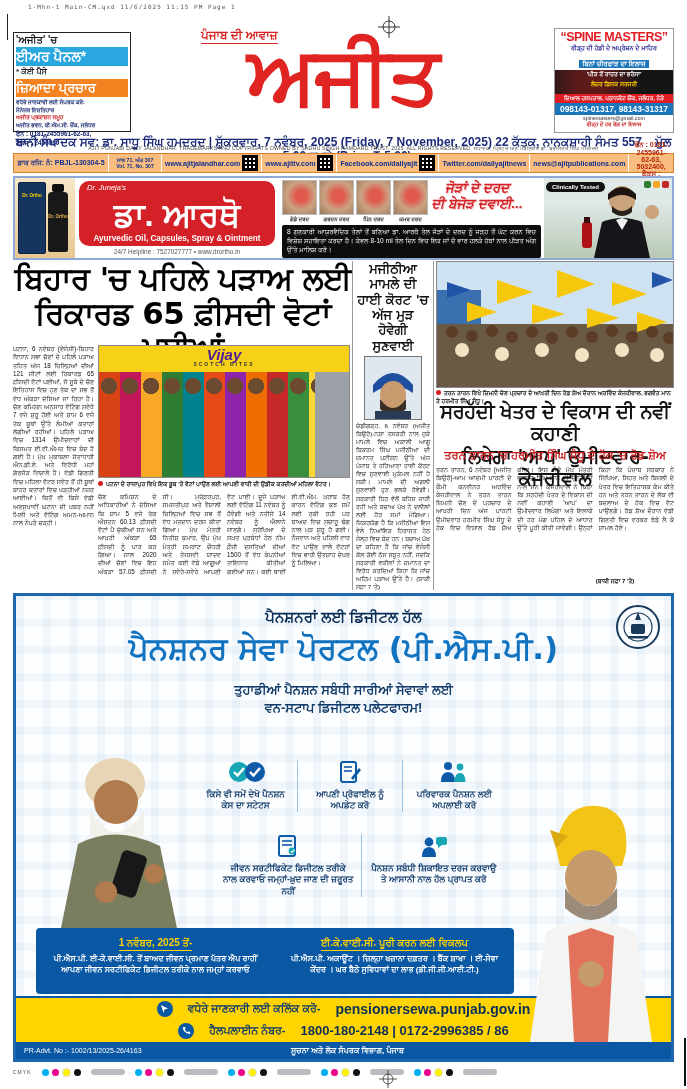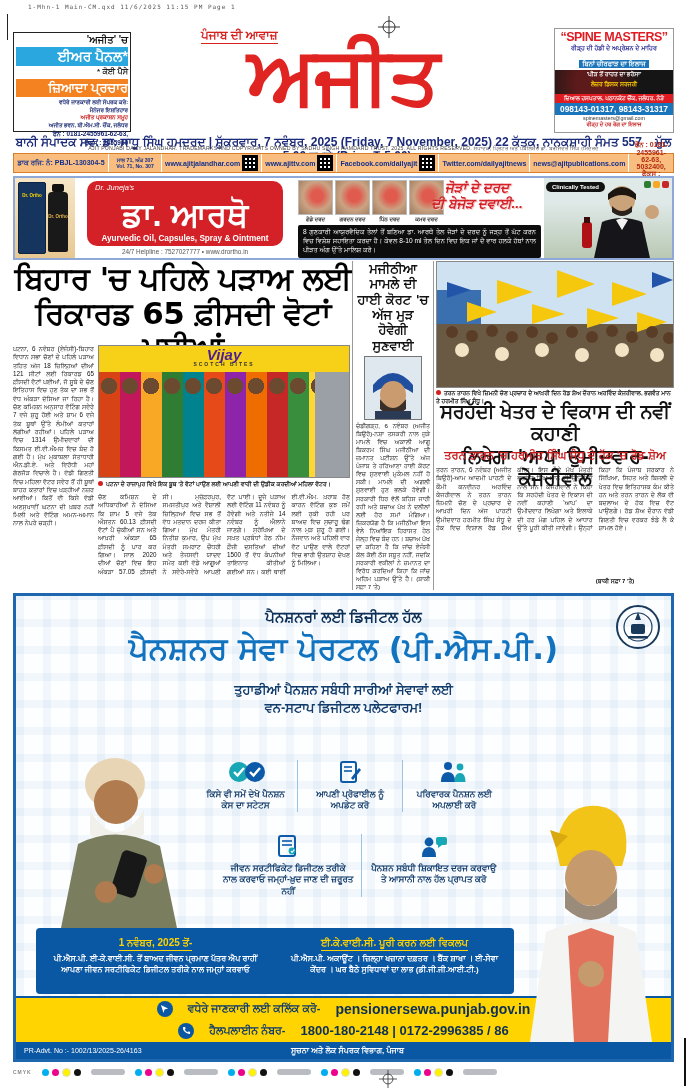--- a/index.html
+++ b/index.html
@@ -8,21 +8,21 @@
   .abs{position:absolute;}
   
   .slug{left:28px;top:3px;font-family:"DejaVu Sans Mono",monospace;font-size:6px;color:#555;letter-spacing:1px;}
   .edge-mark-left{left:7px;top:14px;width:1px;height:26px;background:#222;}
   .edge-mark-right{right:1px;top:1038px;width:2px;height:48px;background:#111;}
   .crosshair{width:22px;height:22px;}
   .crosshair svg{display:block;}
   
   .mast{left:13px;top:28px;width:661px;height:106px;}
   .promo-box{position:absolute;left:0;top:4px;width:118px;height:100px;border:1.5px solid #222;
-             text-align:right;box-sizing:border-box;padding:1px 2px;background:#fff;}
+             text-align:left;box-sizing:border-box;padding:1px 2px;background:#fff;}
   .promo-top{font-size:10px;font-weight:bold;color:#111;}
   .promo-panel{background:#2ba7e0;color:#fff;font-weight:bold;font-size:14px;padding:1px 0;margin:1px 0;}
   .promo-note{font-size:8px;font-weight:bold;color:#222;}
   .promo-orange{background:#f58220;color:#fff;font-weight:bold;font-size:13px;padding:1px 0;margin:2px 0;}
   .promo-line{font-size:5.6px;line-height:1.35;color:#15246e;font-weight:bold;}
   .promo-line.red{color:#c41414;}
   .promo-phone{font-size:6.4px;font-weight:bold;color:#15246e;margin-top:1px;}
   .logo-area{position:absolute;left:120px;right:122px;top:0;height:104px;text-align:center;}
   .tagline{position:absolute;left:68px;top:0px;color:#d6231f;font-size:12px;font-weight:bold;
            border-bottom:1.5px solid #d6231f;padding-bottom:1px;}
@@ -57,21 +57,21 @@
   .cseg.phone{color:#b3270f;}
   
   .ortho{left:13px;top:176px;width:661px;height:84px;border:2px solid #8ea8d8;box-sizing:border-box;
          background:#fff;display:flex;overflow:hidden;}
   .bottles{position:relative;width:60px;flex:0 0 auto;background:linear-gradient(180deg,#f6e7c8,#e8c892);}
   .pkg{position:absolute;left:3px;top:4px;width:26px;height:70px;background:#15355e;border:1px solid #0a2342;border-radius:2px;}
   .pkg-label{position:absolute;left:3px;top:10px;width:20px;color:#ffd400;font-size:4.5px;font-weight:bold;text-align:center;}
   .bottle{position:absolute;left:33px;top:14px;width:20px;height:60px;background:#191919;border-radius:4px 4px 2px 2px;}
   .bottle::before{content:"";position:absolute;left:4px;top:-8px;width:12px;height:8px;background:#111;border-radius:2px;}
   .bottle-label{position:absolute;left:0;top:22px;width:100%;text-align:center;color:#e9b44c;font-size:4.5px;font-weight:bold;}
-  .brand-col{display:flex;flex-direction:column;flex:0 0 auto;width:196px;padding:3px 12px;}
+  .brand-col{display:flex;flex-direction:column;flex:0 0 auto;width:196px;padding:3px 4px;}
   .brand-box{background:#d42127;border-radius:10px;color:#fff;text-align:center;flex:1;position:relative;}
   .brand-small{position:absolute;left:8px;top:2px;font-size:7.5px;font-style:italic;}
   .brand-name{font-size:33px;font-weight:800;margin-top:16px;line-height:1.1;}
   .brand-sub{font-size:8.2px;font-weight:bold;margin-top:1px;}
   .brand-helpline{font-size:6.4px;color:#555;text-align:center;margin-top:2px;}
   .ortho-mid{flex:1;position:relative;padding:2px 3px;}
   .pains{display:flex;gap:2px;}
   .pain{width:35px;text-align:center;}
   .pain-img{height:33px;border:1px solid #bbb;background:radial-gradient(circle at 55% 45%,#e05a4e 0 22%,#caa383 55%,#9b7a5c);}
   .pain-cap{font-size:5.4px;font-weight:bold;color:#222;margin-top:1px;}

